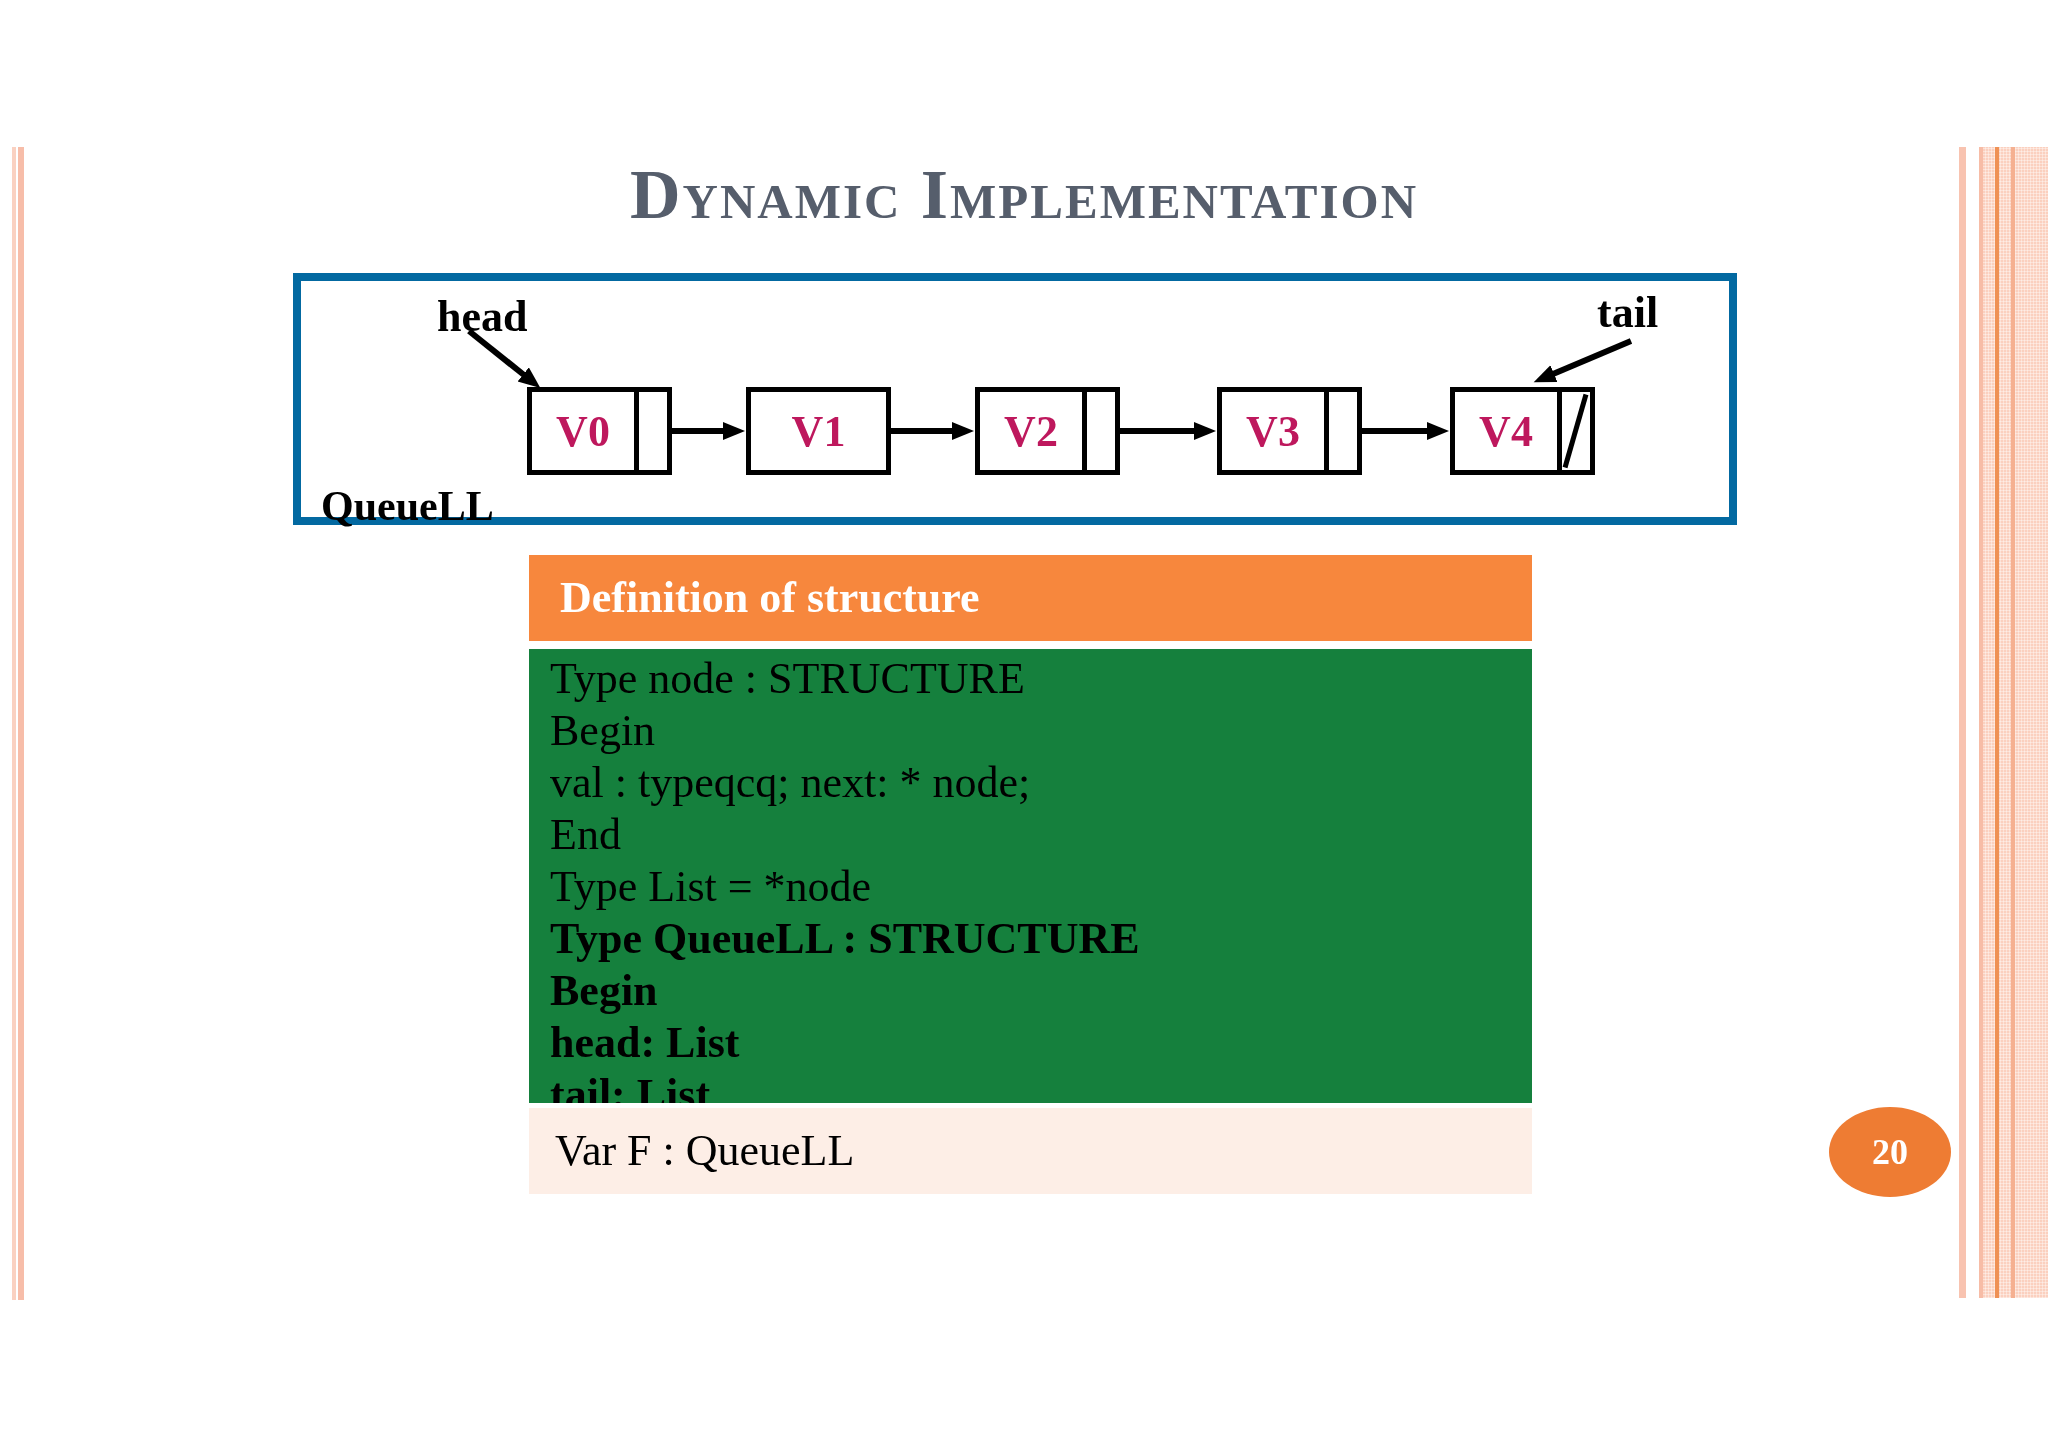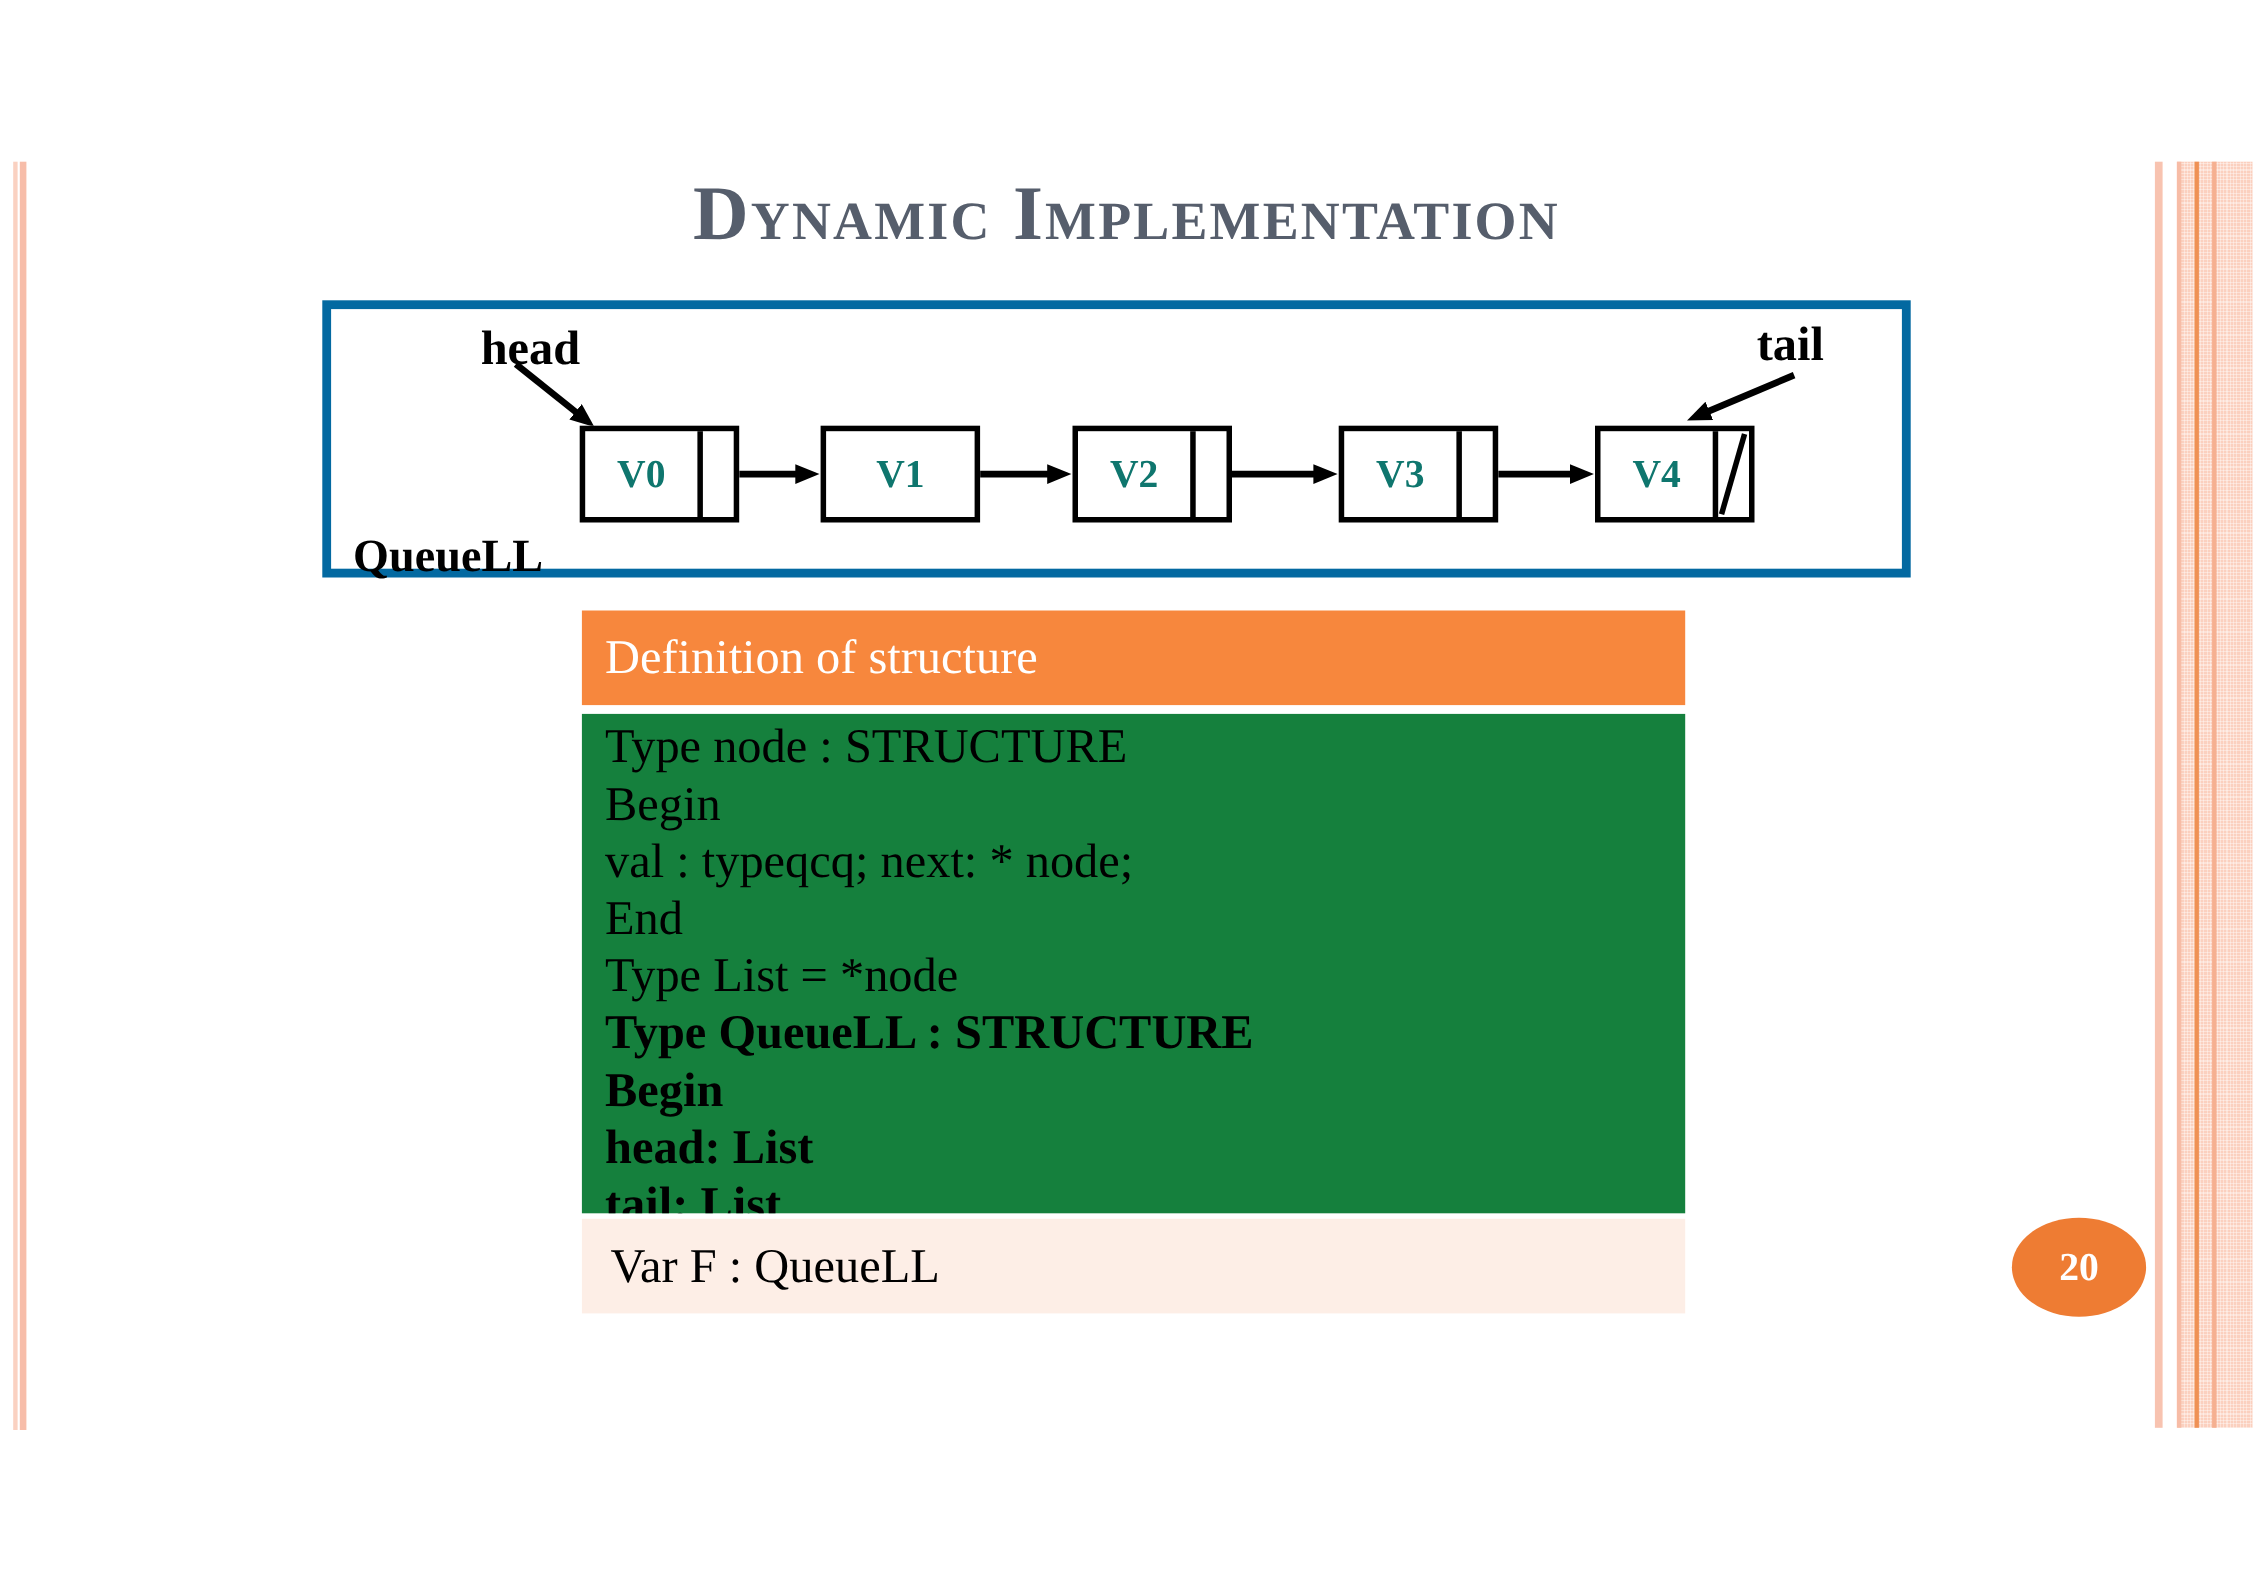--- a/index.html
+++ b/index.html
@@ -38,33 +38,33 @@
   .dlabel{position:absolute;font-weight:700;font-size:44px;line-height:1;color:#000;}
   .dlabel.head{left:136px;top:14px;}
   .dlabel.tail{left:1296px;top:10px;}
   .dlabel.queuell{left:20px;top:204px;font-size:42px;}
   .node{
     position:absolute;top:106px;width:145px;height:88px;box-sizing:border-box;
     border:5px solid #000;background:#fff;display:flex;
   }
   .node .cell{
     flex:1;display:flex;align-items:center;justify-content:center;
-    font-weight:700;font-size:36px;color:#0f766e;
+    font-weight:700;font-size:44px;color:#be185d;
   }
   .node .ptr{width:33px;border-left:5px solid #000;position:relative;box-sizing:border-box;}
   .node .ptr .slash{
     position:absolute;left:11px;top:1px;width:5px;height:76px;background:#000;
     transform:rotate(16deg);
   }
 
   
   .defbox{position:absolute;left:529px;top:555px;width:1003px;}
   .defheader{
-    height:86px;background:#f7873d;color:#ffffff;font-weight:400;font-size:44px;
-    line-height:86px;padding-left:21px;box-sizing:border-box;
+    height:86px;background:#f7873d;color:#ffffff;font-weight:700;font-size:44px;
+    line-height:86px;padding-left:31px;box-sizing:border-box;
   }
   .defbody{
     margin-top:8px;height:454px;background:#15803d;color:#000;
     padding:4px 0 0 21px;box-sizing:border-box;overflow:hidden;
   }
   .code-line{font-size:44px;line-height:52px;white-space:pre;}
   .code-line.bold{font-weight:700;}
   .deffooter{
     margin-top:5px;height:86px;background:#fdeee6;color:#000;
     font-size:44px;line-height:86px;padding-left:26px;box-sizing:border-box;

